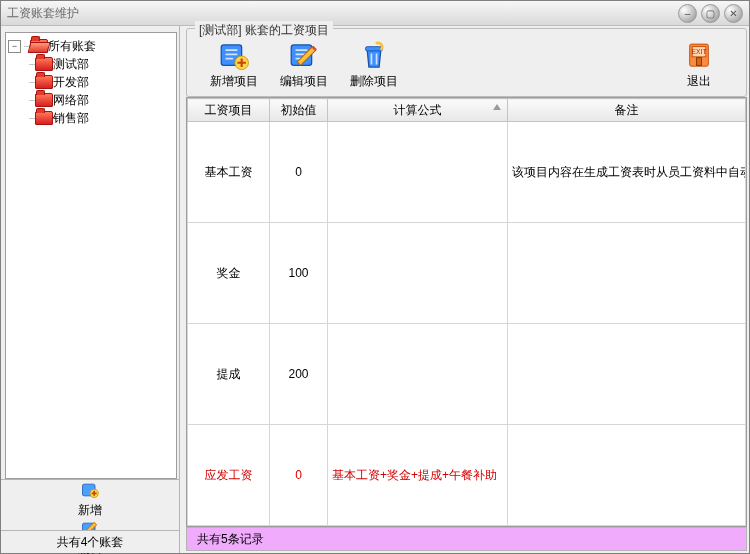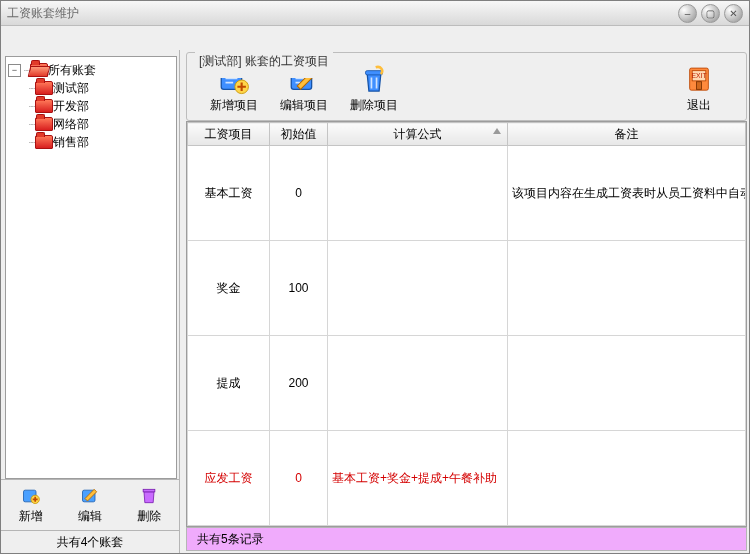--- a/index.html
+++ b/index.html
@@ -1,39 +1,39 @@
 <!DOCTYPE html>
 <html><head>
 <meta charset="utf-8">
 <style>
   html,body{margin:0;padding:0;font-family:"Microsoft YaHei","SimSun",Arial,sans-serif;font-size:12px;background:#fff;color:#000;}
-  .window{width:750px;height:554px;box-sizing:border-box;border:1px solid #7f7f7f;background:#efefef;display:flex;flex-direction:column;gap:24px;}
+  .window{width:750px;height:554px;box-sizing:border-box;border:1px solid #7f7f7f;background:#efefef;display:flex;flex-direction:column;}
   .titlebar{height:24px;background:linear-gradient(#f7f7f7,#d9d9d9);display:flex;align-items:center;padding:0 6px;border-bottom:1px solid #bcbcbc;}
   .titlebar .title{color:#6b6b6b;flex:1;}
   .titlebar .winbtn{width:17px;height:17px;border-radius:50%;background:radial-gradient(circle at 30% 30%,#fff,#bcbcbc 60%,#8e8e8e);margin-left:4px;border:1px solid #9a9a9a;display:flex;align-items:center;justify-content:center;font-size:10px;color:#555;}
   .content{flex:1;display:flex;min-height:0;}
   
   .sidebar{width:178px;display:flex;flex-direction:column;border-right:1px solid #b5b5b5;background:#efefef;}
   .tree-wrap{flex:1;margin:6px 2px 0 4px;background:#fff;border:1px solid #9c9c9c;overflow:auto;padding:4px 2px;}
   .tree-row{display:flex;align-items:center;height:18px;white-space:nowrap;}
   .tree-row .expander{width:11px;height:11px;border:1px solid #8a8a8a;display:flex;align-items:center;justify-content:center;font-size:9px;line-height:1;margin-right:2px;color:#444;background:#fff;}
   .tree-row .dots{color:#888;margin:0 1px;font-size:10px;letter-spacing:-1px;}
   .tree-row .label{}
   .tree-indent{width:20px;display:inline-block;}
   .folder-red{display:inline-block;width:16px;height:12px;background:linear-gradient(#ff7a5a,#d81f1f);border:1px solid #a11;border-radius:2px 2px 1px 1px;position:relative;}
   .folder-red::before{content:"";position:absolute;top:-4px;left:0;width:7px;height:4px;background:#e23b2a;border-radius:2px 2px 0 0;border:1px solid #a11;border-bottom:none;}
   .folder-red.open::after{content:"";position:absolute;left:-2px;bottom:-1px;width:18px;height:9px;background:linear-gradient(#ff9a7a,#e23b2a);border:1px solid #a11;transform:skewX(-14deg);border-radius:1px;}
-  .sidebar-toolbar{height:50px;border-top:1px solid #b5b5b5;display:flex;}
+  .sidebar-toolbar{height:50px;border-top:1px solid #b5b5b5;display:flex;flex-direction:column;}
   .sidebar-toolbar .btn{flex:1;display:flex;flex-direction:column;align-items:center;justify-content:center;gap:2px;}
   .sidebar-toolbar .btn .ic{width:20px;height:20px;}
   .sidebar-status{height:22px;border-top:1px solid #b5b5b5;display:flex;align-items:center;justify-content:center;background:#efefef;}
   
   .main{flex:1;display:flex;flex-direction:column;min-width:0;}
   .groupbox{margin:2px 2px 0 6px;border:1px solid #bdbdbd;border-radius:3px;position:relative;padding:8px 4px 4px;flex:0 0 auto;}
-  .groupbox .legend{position:absolute;top:-8px;left:8px;background:#efefef;padding:8px 4px;color:#333;}
+  .groupbox .legend{position:absolute;top:-8px;left:8px;background:#efefef;padding:1px 4px;color:#333;}
   .maintoolbar{display:flex;align-items:flex-end;padding:4px 8px 2px;}
   .maintoolbar .tbtn{width:70px;display:flex;flex-direction:column;align-items:center;gap:2px;}
   .maintoolbar .tbtn .ic{width:34px;height:30px;}
   .maintoolbar .spacer{flex:1;}
   .grid-wrap{flex:1;margin:0 2px 0 6px;border:1px solid #9c9c9c;background:#fff;display:flex;min-height:0;}
   table.grid{border-collapse:collapse;width:100%;table-layout:fixed;}
   table.grid th{background:linear-gradient(#fbfbfb,#e7e7e7);border:1px solid #c4c4c4;height:20px;font-weight:normal;position:relative;}
   table.grid td{border:1px solid #d6d6d6;height:18px;text-align:center;padding:12px 4px;overflow:hidden;white-space:nowrap;}
   table.grid td.left{text-align:left;}
   tr.selected td{background:#bcd4ef;border-top:1px solid #3874b3;border-bottom:1px solid #3874b3;}

